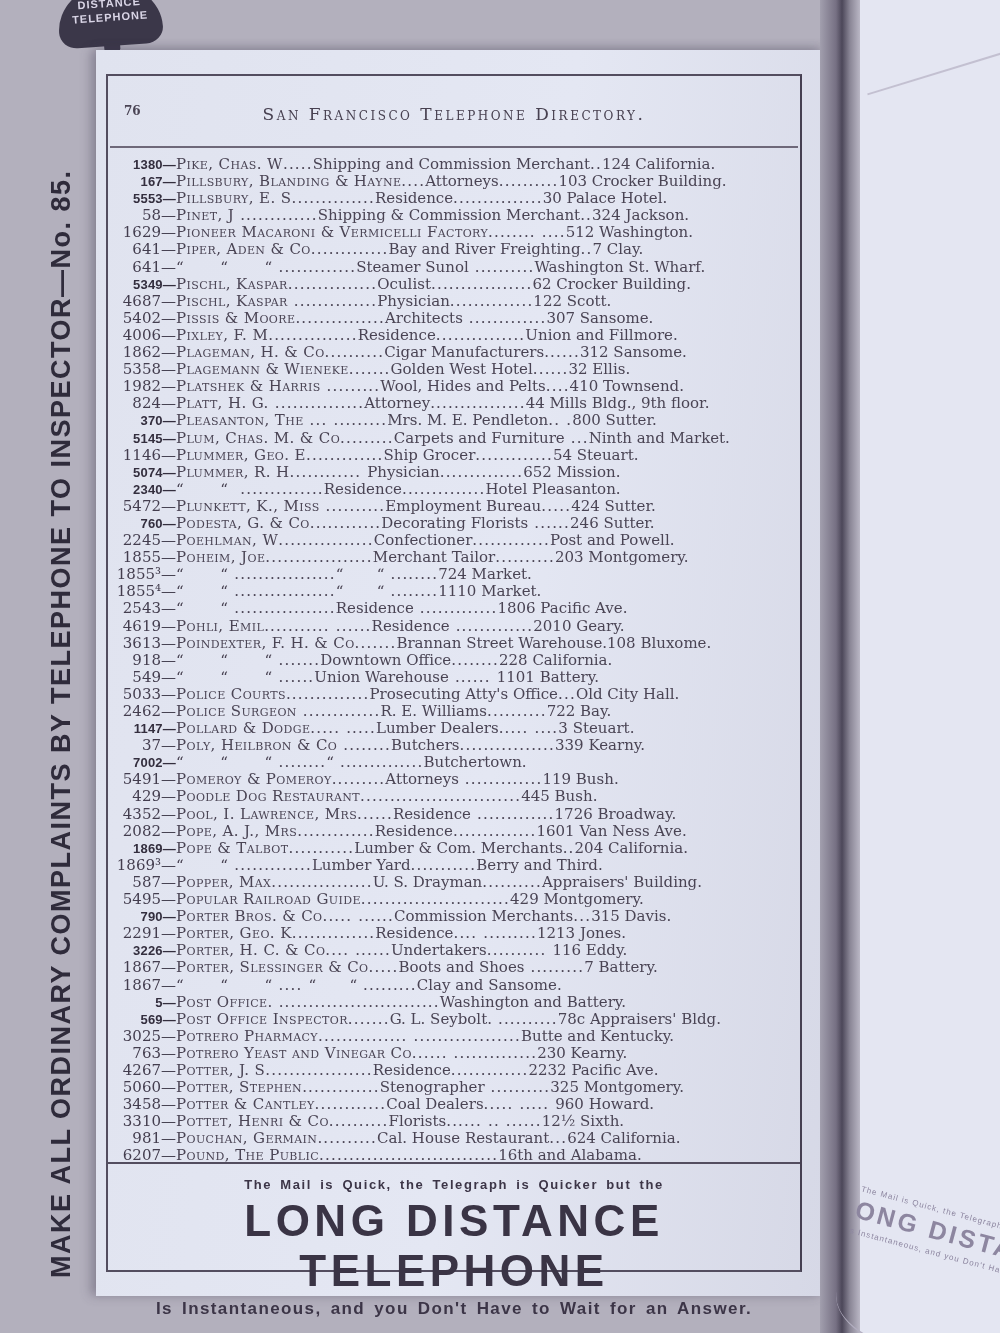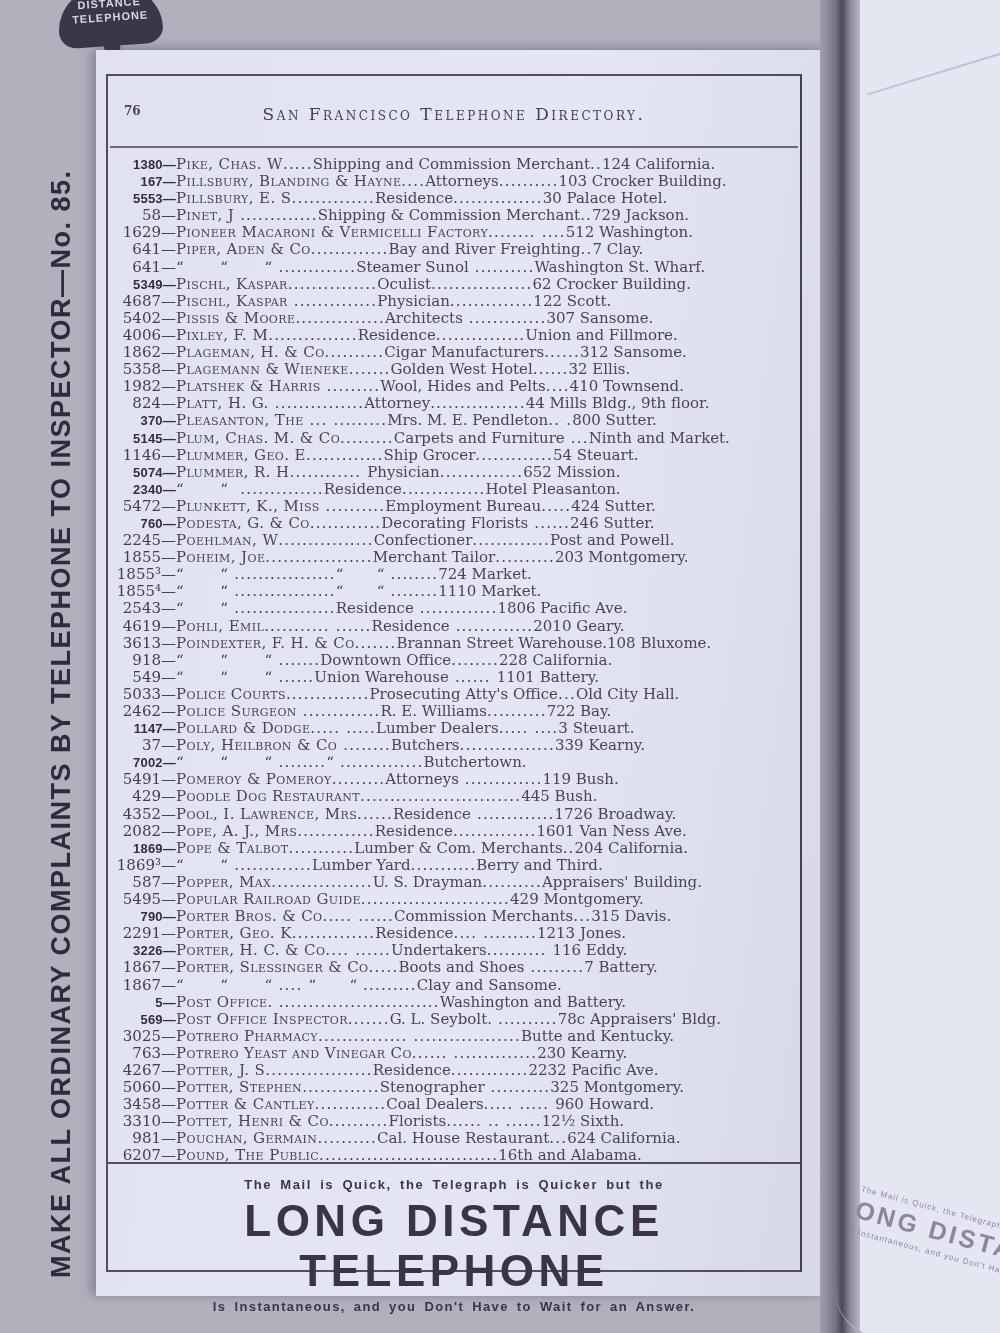--- a/index.html
+++ b/index.html
@@ -70,21 +70,21 @@
   .c-d1,.c-d2{white-space:pre;letter-spacing:1.2px;}
   .c-desc,.c-addr{white-space:pre;}
   
   .banner{
     position:absolute;left:0;right:0;bottom:0;height:106px;
     border-top:2px solid #534d5f;text-align:center;
     font-family:"Liberation Sans",sans-serif;color:#3c3547;
   }
   .banner-line1{margin-top:13px;font-size:13px;font-weight:bold;letter-spacing:1.6px;word-spacing:3px;}
   .banner-line2{margin-top:4px;font-size:44px;font-weight:bold;letter-spacing:4.5px;color:#3a3445;}
-  .banner-line3{margin-top:3px;font-size:13px;font-weight:bold;letter-spacing:1.4px;word-spacing:3px;}
+  .banner-line3{margin-top:3px;font-size:17px;font-weight:bold;letter-spacing:1.4px;word-spacing:3px;}
   
   .gutter{
     position:absolute;left:820px;top:0;width:40px;height:1333px;
     background:linear-gradient(90deg,#a29fae 0%,#767083 40%,#4c4759 55%,#8a8696 75%,#bab7c5 100%);
   }
   .next-page{
     position:absolute;left:860px;top:0;width:140px;height:1333px;
     background:#e4e6f2;
   }
   .crease{
@@ -119,21 +119,21 @@
 <div class="page">
   <div class="content-box">
     <div class="page-number">76</div>
     <div class="page-title">San Francisco Telephone Directory.</div>
     <div class="header-rule"></div>
 
     <div class="list">
         <div class="row"><span class="c-num bold-num">1380—</span><span class="c-name">Pike, Chas. W</span><span class="c-d1">.....</span><span class="c-desc">Shipping and Commission Merchant</span><span class="c-d2">..</span><span class="c-addr">124 California.</span></div>
         <div class="row"><span class="c-num bold-num">167—</span><span class="c-name">Pillsbury, Blanding &amp; Hayne</span><span class="c-d1">....</span><span class="c-desc">Attorneys</span><span class="c-d2">..........</span><span class="c-addr">103 Crocker Building.</span></div>
         <div class="row"><span class="c-num bold-num">5553—</span><span class="c-name">Pillsbury, E. S</span><span class="c-d1">..............</span><span class="c-desc">Residence</span><span class="c-d2">...............</span><span class="c-addr">30 Palace Hotel.</span></div>
-        <div class="row"><span class="c-num">58—</span><span class="c-name">Pinet, J</span><span class="c-d1"> .............</span><span class="c-desc">Shipping &amp; Commission Merchant</span><span class="c-d2">..</span><span class="c-addr">729 Jackson.</span></div>
+        <div class="row"><span class="c-num">58—</span><span class="c-name">Pinet, J</span><span class="c-d1"> .............</span><span class="c-desc">Shipping &amp; Commission Merchant</span><span class="c-d2">..</span><span class="c-addr">324 Jackson.</span></div>
         <div class="row"><span class="c-num">1629—</span><span class="c-name">Pioneer Macaroni &amp; Vermicelli Factory</span><span class="c-d1">........ ....</span><span class="c-desc"></span><span class="c-d2"></span><span class="c-addr">512 Washington.</span></div>
         <div class="row"><span class="c-num">641—</span><span class="c-name">Piper, Aden &amp; Co</span><span class="c-d1">.............</span><span class="c-desc">Bay and River Freighting</span><span class="c-d2">..</span><span class="c-addr">7 Clay.</span></div>
         <div class="row"><span class="c-num">641—</span><span class="c-name">“       “       “</span><span class="c-d1"> .............</span><span class="c-desc">Steamer Sunol</span><span class="c-d2"> ..........</span><span class="c-addr">Washington St. Wharf.</span></div>
         <div class="row"><span class="c-num bold-num">5349—</span><span class="c-name">Pischl, Kaspar</span><span class="c-d1">...............</span><span class="c-desc">Oculist</span><span class="c-d2">.................</span><span class="c-addr">62 Crocker Building.</span></div>
         <div class="row"><span class="c-num">4687—</span><span class="c-name">Pischl, Kaspar</span><span class="c-d1"> ..............</span><span class="c-desc">Physician</span><span class="c-d2">..............</span><span class="c-addr">122 Scott.</span></div>
         <div class="row"><span class="c-num">5402—</span><span class="c-name">Pissis &amp; Moore</span><span class="c-d1">...............</span><span class="c-desc">Architects</span><span class="c-d2"> .............</span><span class="c-addr">307 Sansome.</span></div>
         <div class="row"><span class="c-num">4006—</span><span class="c-name">Pixley, F. M</span><span class="c-d1">...............</span><span class="c-desc">Residence</span><span class="c-d2">...............</span><span class="c-addr">Union and Fillmore.</span></div>
         <div class="row"><span class="c-num">1862—</span><span class="c-name">Plageman, H. &amp; Co</span><span class="c-d1">..........</span><span class="c-desc">Cigar Manufacturers</span><span class="c-d2">......</span><span class="c-addr">312 Sansome.</span></div>
         <div class="row"><span class="c-num">5358—</span><span class="c-name">Plagemann &amp; Wieneke</span><span class="c-d1">.......</span><span class="c-desc">Golden West Hotel</span><span class="c-d2">......</span><span class="c-addr">32 Ellis.</span></div>
         <div class="row"><span class="c-num">1982—</span><span class="c-name">Platshek &amp; Harris</span><span class="c-d1"> .........</span><span class="c-desc">Wool, Hides and Pelts</span><span class="c-d2">....</span><span class="c-addr">410 Townsend.</span></div>

